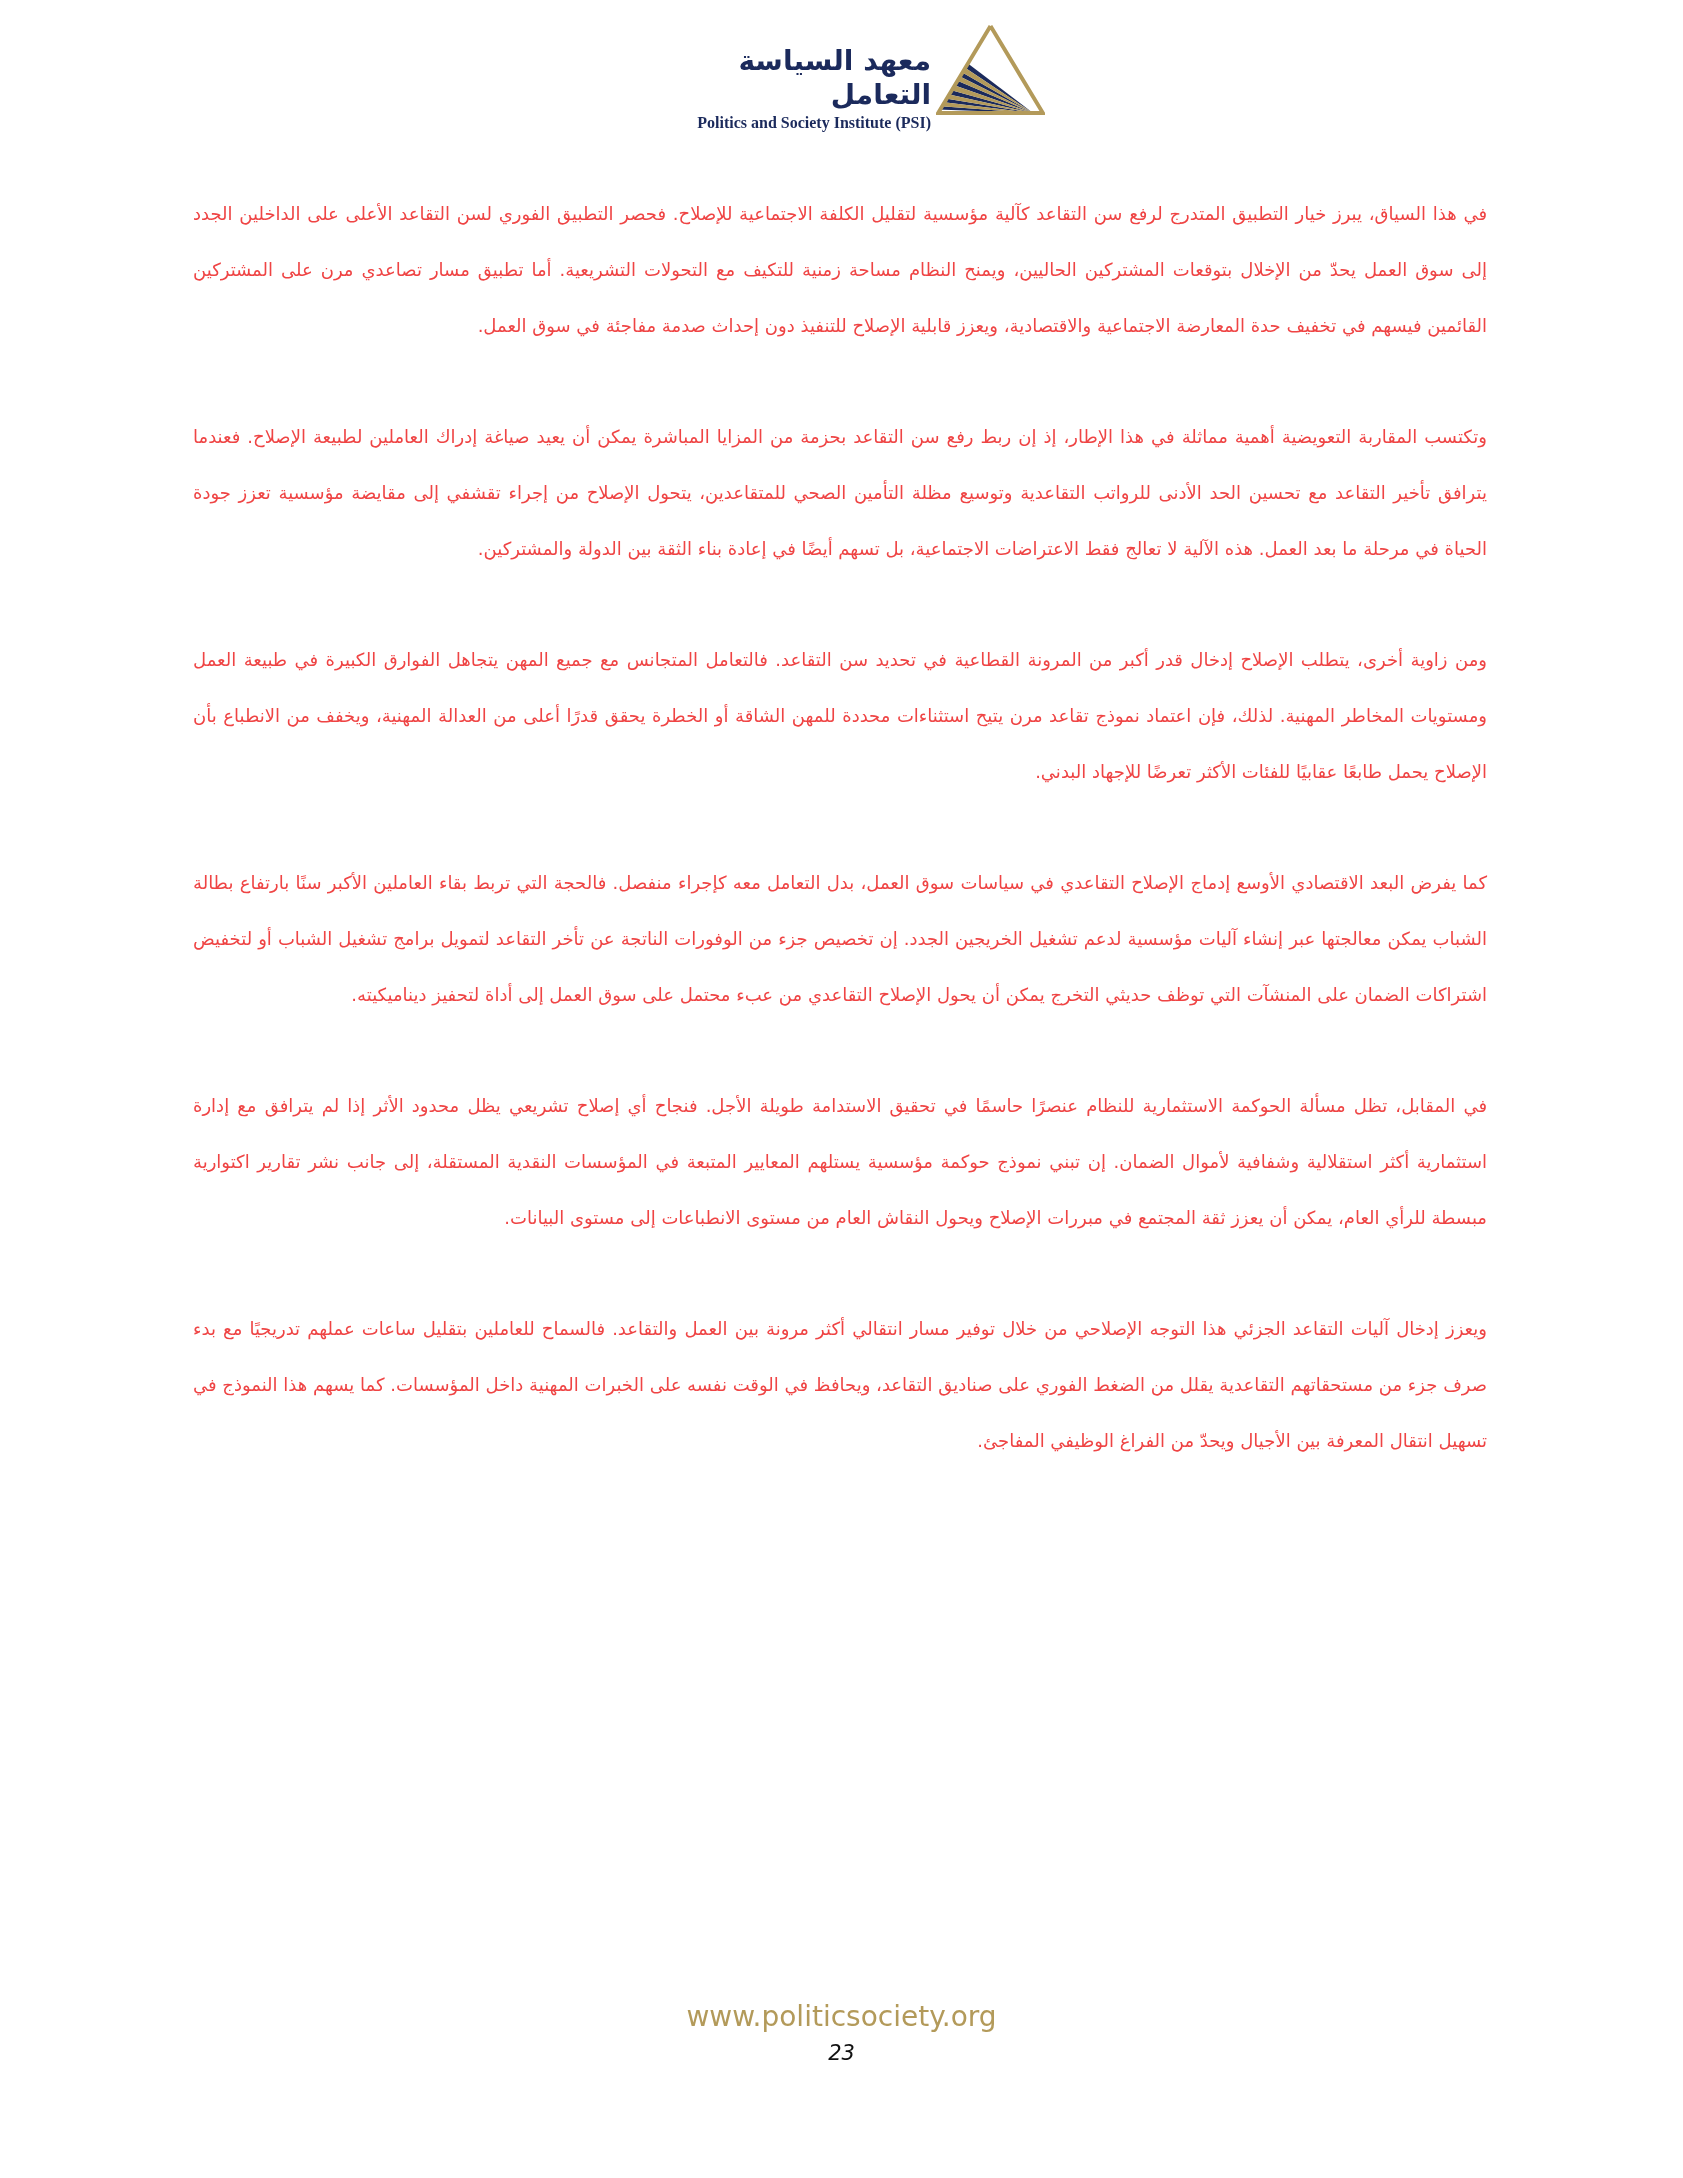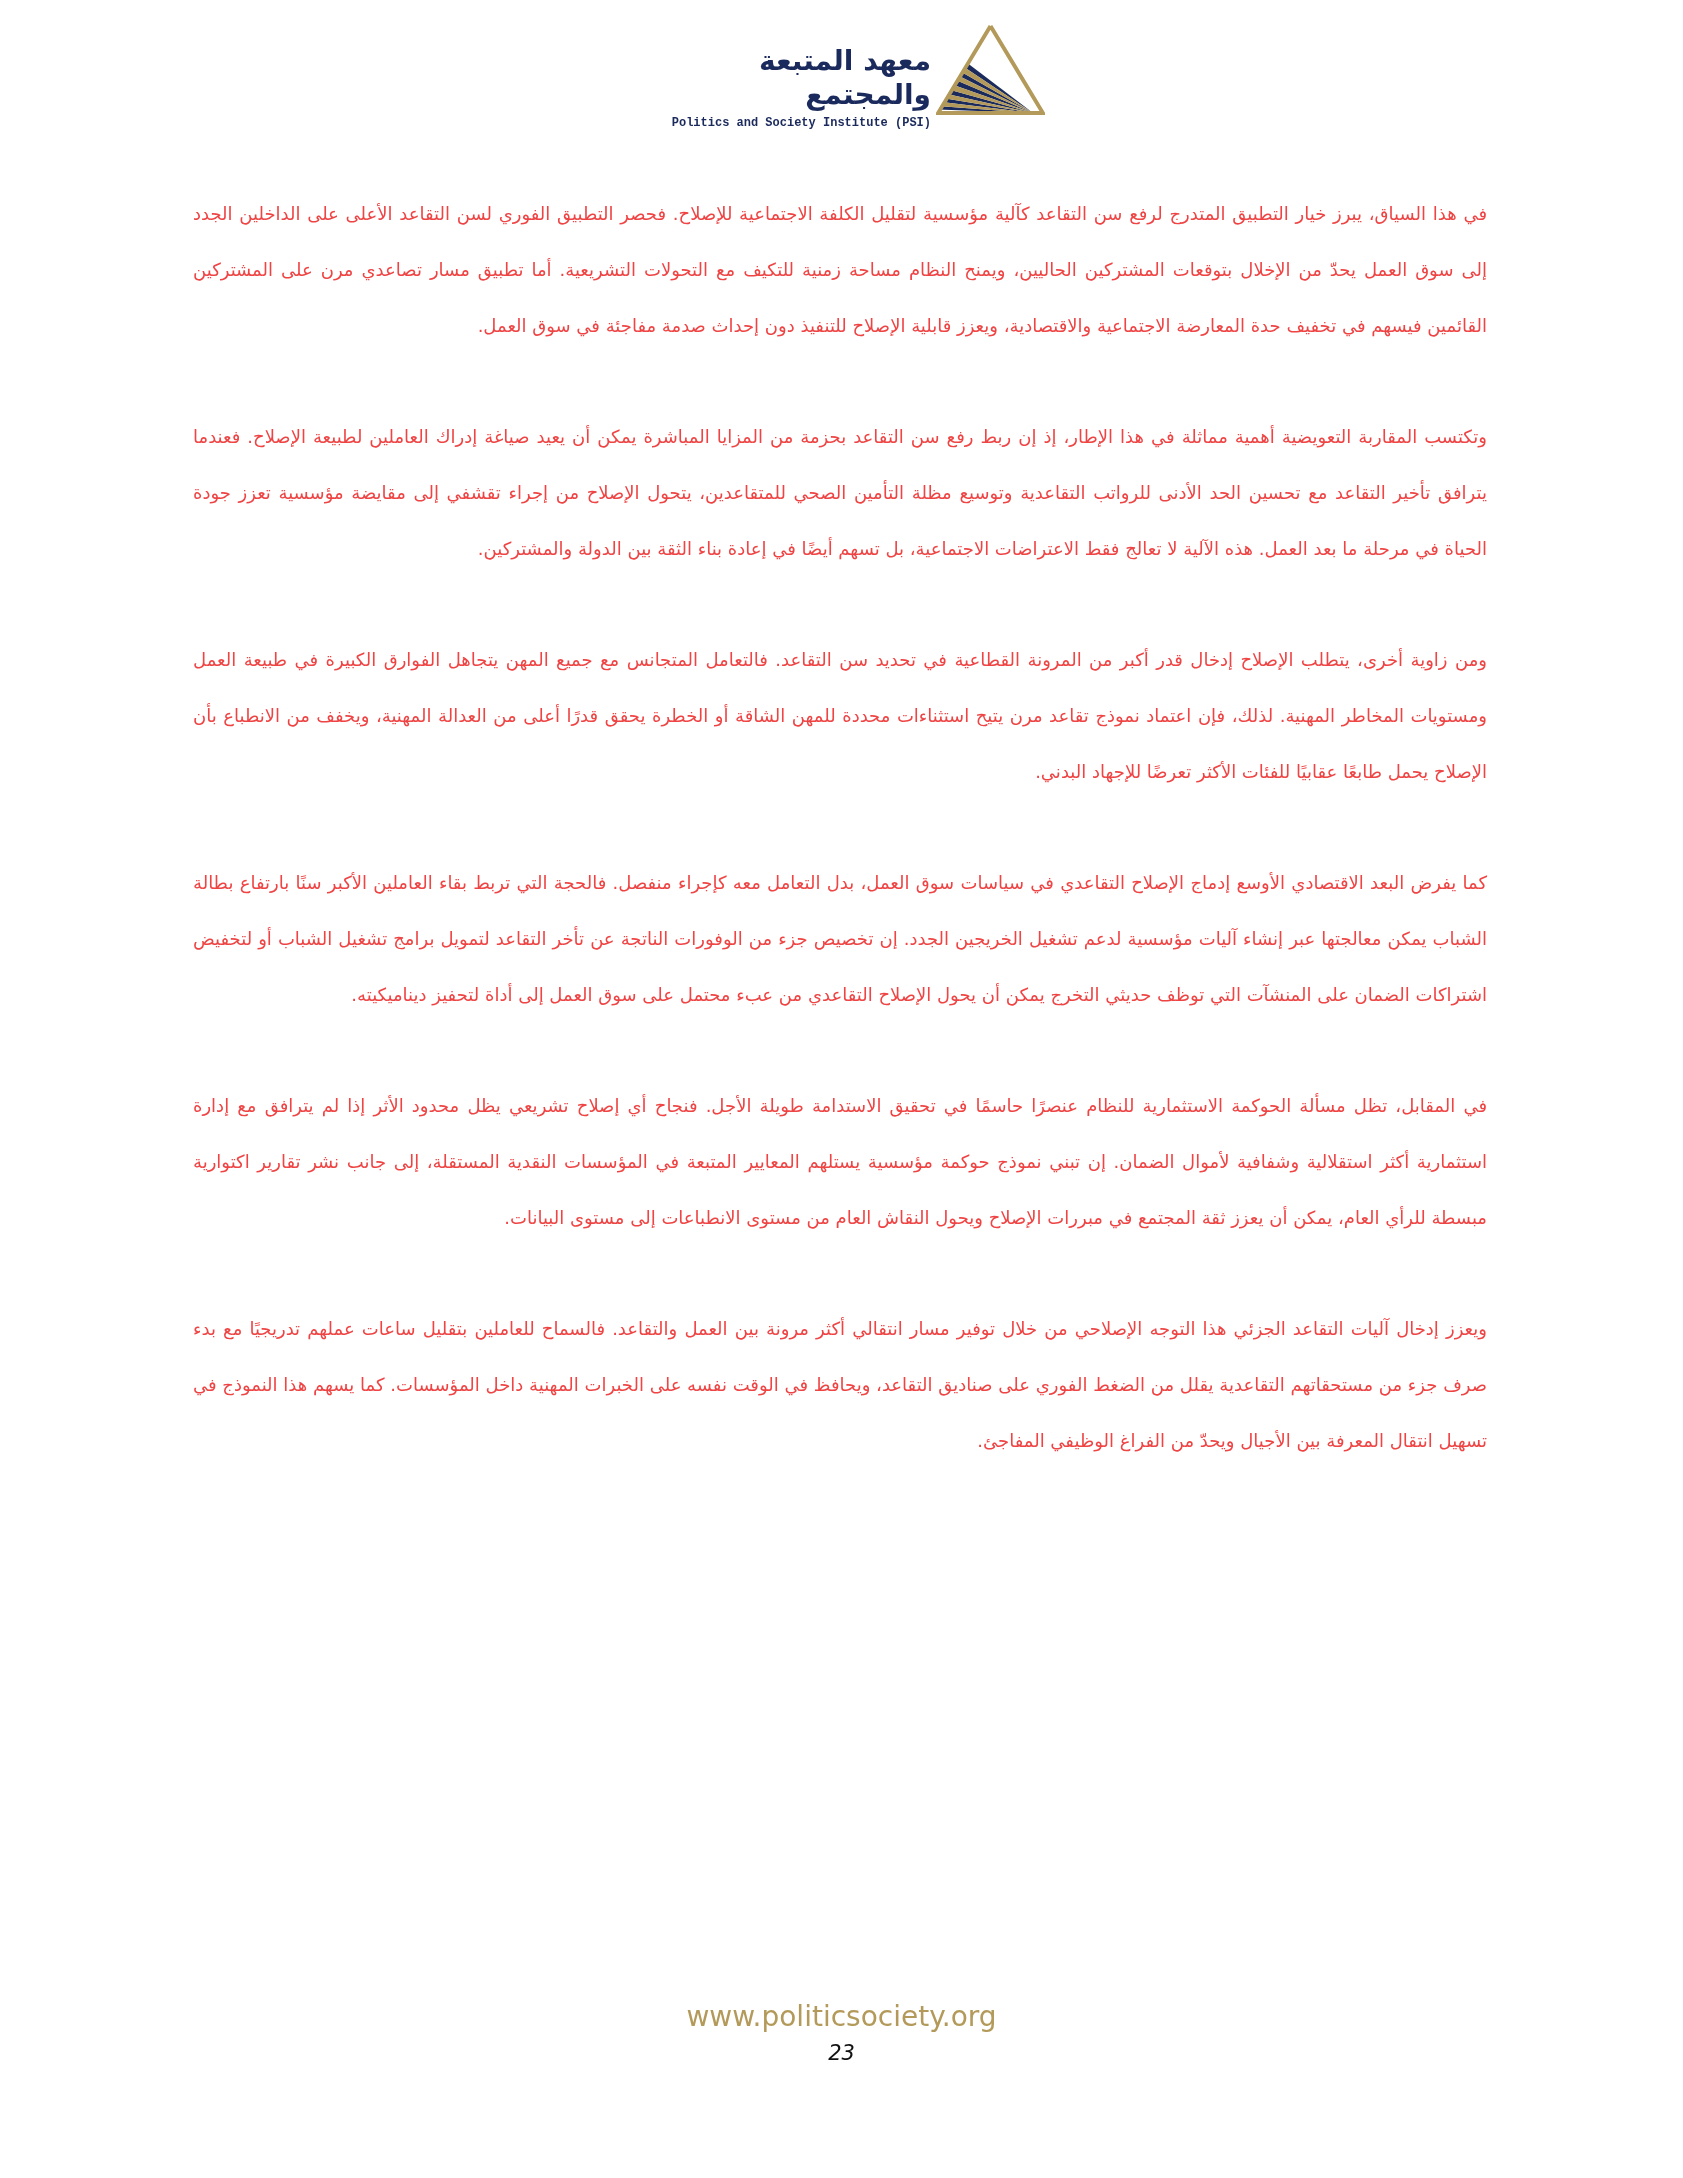--- a/index.html
+++ b/index.html
@@ -1,33 +1,33 @@
 <!DOCTYPE html>
 <html><head>
 <meta charset="utf-8">
 <style>
   html, body { margin: 0; padding: 0; background: #ffffff; }
   body { width: 1683px; height: 2178px; position: relative; overflow: hidden; font-family: "DejaVu Sans", sans-serif; }
   .header { position: absolute; top: 24px; left: 624px; width: 436px; height: 95px; }
   .logo-text { position: absolute; left: 10px; top: 20px; width: 297px; text-align: right; color: #1b2a5c; }
   .logo-ar { font-size: 28px; font-weight: bold; line-height: 34px; direction: rtl; font-family: "DejaVu Sans", sans-serif; letter-spacing: 0; }
-  .logo-en { font-size: 12px; font-weight: bold; line-height: 22px; font-family: Liberation Mono, monospace; white-space: nowrap; }
+  .logo-en { font-size: 16px; font-weight: bold; line-height: 22px; font-family: Liberation Serif, serif; white-space: nowrap; }
   .logo-mark { position: absolute; left: 312px; top: 0px; width: 109px; height: 91px; }
   .content { position: absolute; top: 186px; left: 193px; width: 1294px; direction: rtl; }
   .content p { margin: 0 0 55px 0; font-family: "DejaVu Sans", sans-serif; font-size: 18px; line-height: 56px; color: #ef4444; text-align: justify; text-align-last: right; }
   .footer { position: absolute; top: 2000px; left: 0; width: 1683px; text-align: center; }
   .footer-url { font-family: "DejaVu Sans", sans-serif; font-size: 28px; color: #b39a5a; line-height: 34px; }
   .footer-page { font-family: "DejaVu Sans", sans-serif; font-size: 21px; color: #111111; line-height: 38px; font-style: italic; }
 </style>
 </head>
 <body>
 
 <div class="header">
   <div class="logo-text">
-    <div class="logo-ar">معهد المتبعة والمجتمع</div>
+    <div class="logo-ar">معهد السياسة التعامل</div>
     <div class="logo-en">Politics and Society Institute (PSI)</div>
   </div>
   <svg class="logo-mark" viewBox="0 0 110 92" xmlns="http://www.w3.org/2000/svg">
     <defs>
       <clipPath id="tri">
         <polygon points="55,2 108,90 2,90"></polygon>
       </clipPath>
     </defs>
     <g clip-path="url(#tri)">
       <rect x="0" y="0" width="110" height="92" fill="#ffffff"></rect>

